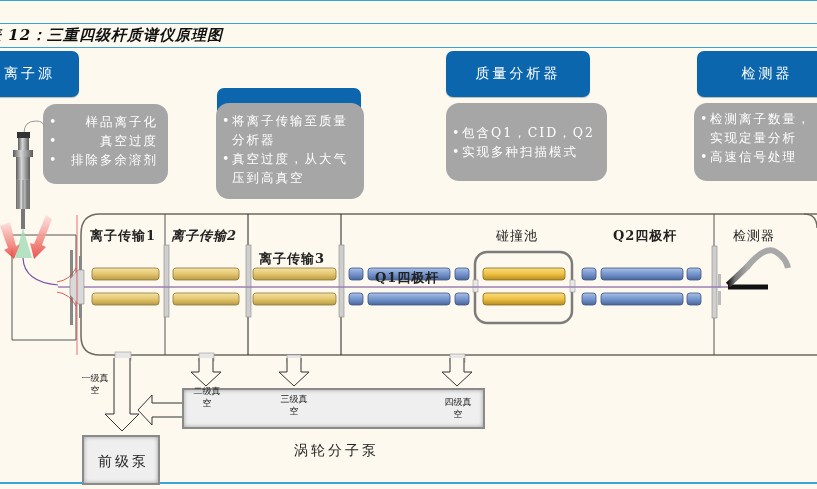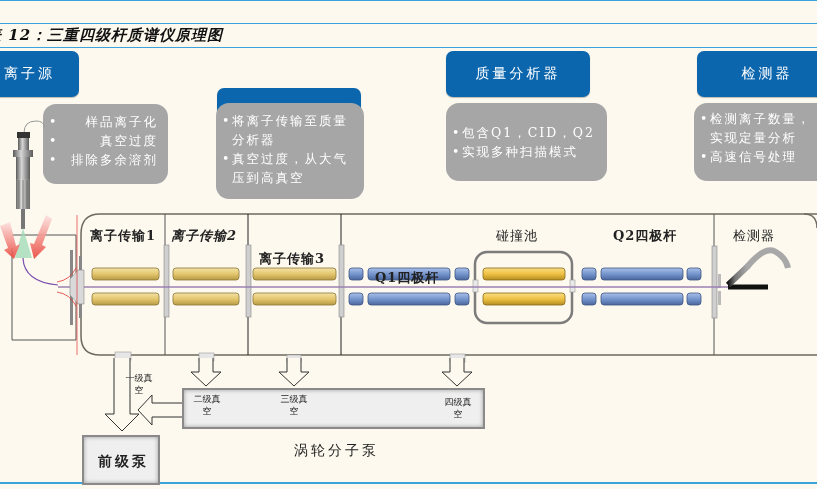--- a/index.html
+++ b/index.html
@@ -186,28 +186,28 @@
   <path d="M287,358 L287,372 L279,372 L294,386 L309,372 L301,372 L301,358" fill="#fdf9ee" stroke="#333" stroke-width="1"></path>
   <path d="M450,358 L450,372 L442,372 L457,386 L472,372 L464,372 L464,358" fill="#fdf9ee" stroke="#333" stroke-width="1"></path>
   <path d="M182,403 L152,403 L152,395 L138,410 L152,425 L152,417 L182,417" fill="#fdf9ee" stroke="#333" stroke-width="1"></path>
 
   <rect x="0" y="482" width="817" height="2" fill="#3aa3dc"></rect>
 </svg>
 
 <div class="pumpbox" style="left:182px;top:388px;width:303px;height:41px;"></div>
 
 <div class="pumpbox" style="left:82px;top:435px;width:78px;height:50px;"></div>
-<div class="pumplbl" style="left:98px;top:453px;font-weight:bold;">前级泵</div>
+<div class="pumplbl" style="left:98px;top:453px;">前级泵</div>
 <div class="pumplbl" style="left:294px;top:442px;">涡轮分子泵</div>
 
-<div class="small" style="left:79px;top:372px;width:32px;margin-left:44px;">
+<div class="small" style="left:79px;top:372px;width:32px;">
   <div>一级真</div>
   <div>空</div>
 </div>
-<div class="small" style="left:189px;top:393px;width:36px;">
+<div class="small" style="left:189px;top:385px;width:36px;">
   <div>二级真</div>
   <div>空</div>
 </div>
 <div class="small" style="left:276px;top:393px;width:36px;">
   <div>三级真</div>
   <div>空</div>
 </div>
 <div class="small" style="left:440px;top:396px;width:36px;">
   <div>四级真</div>
   <div>空</div>

